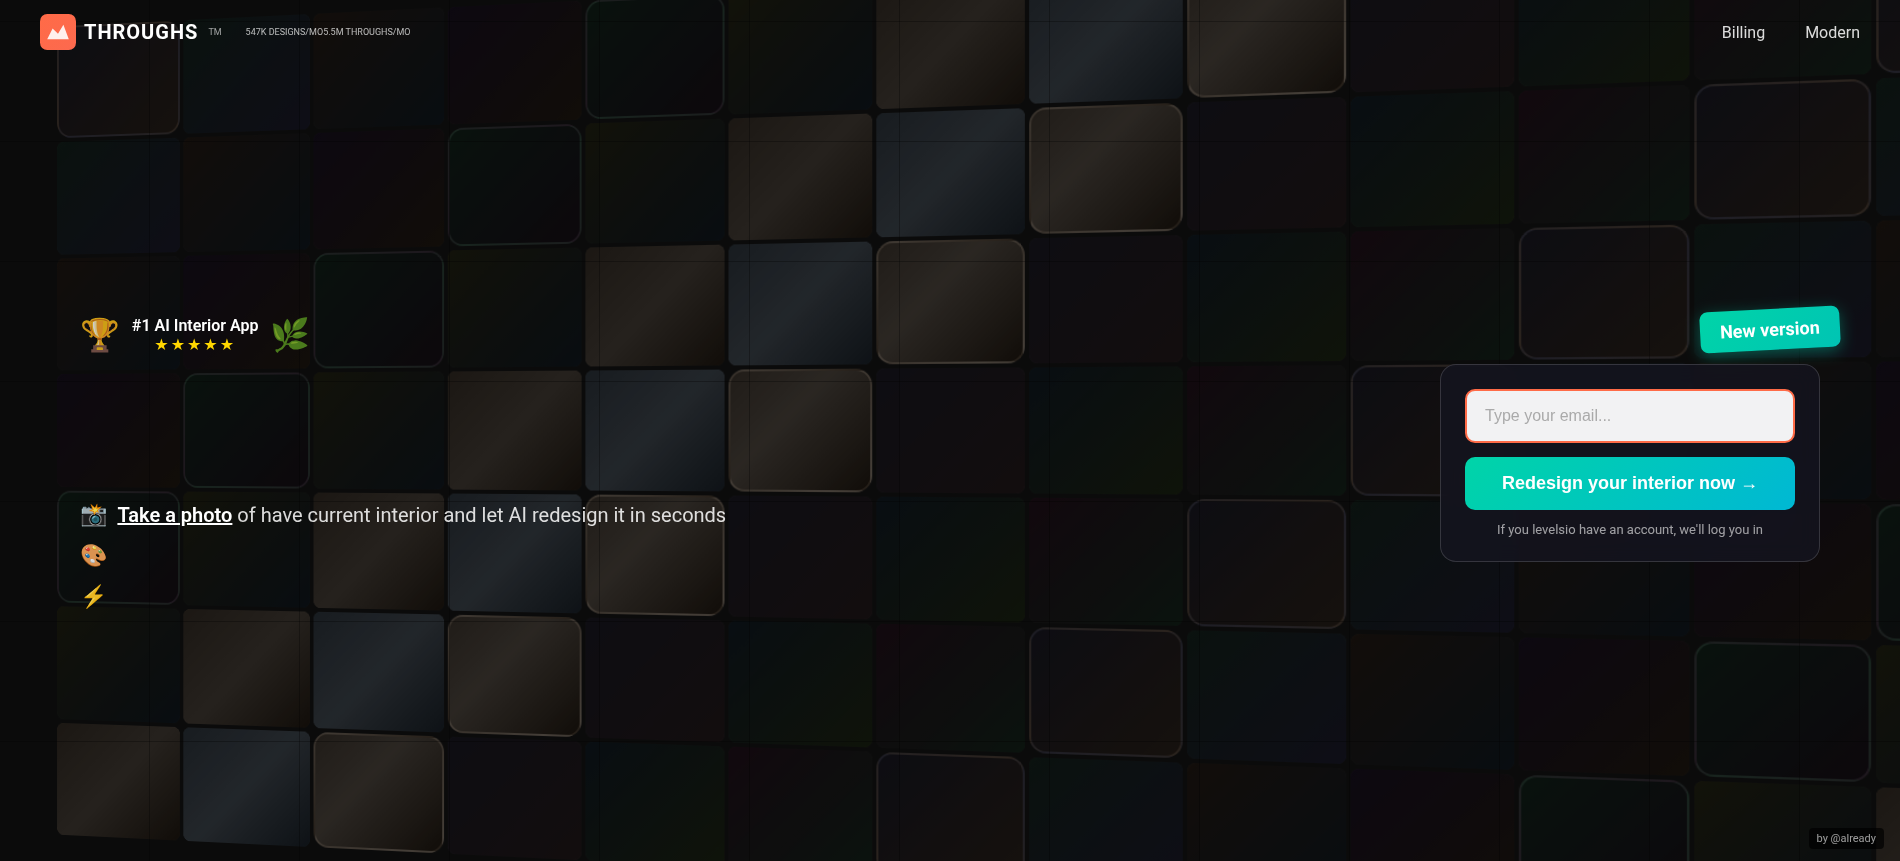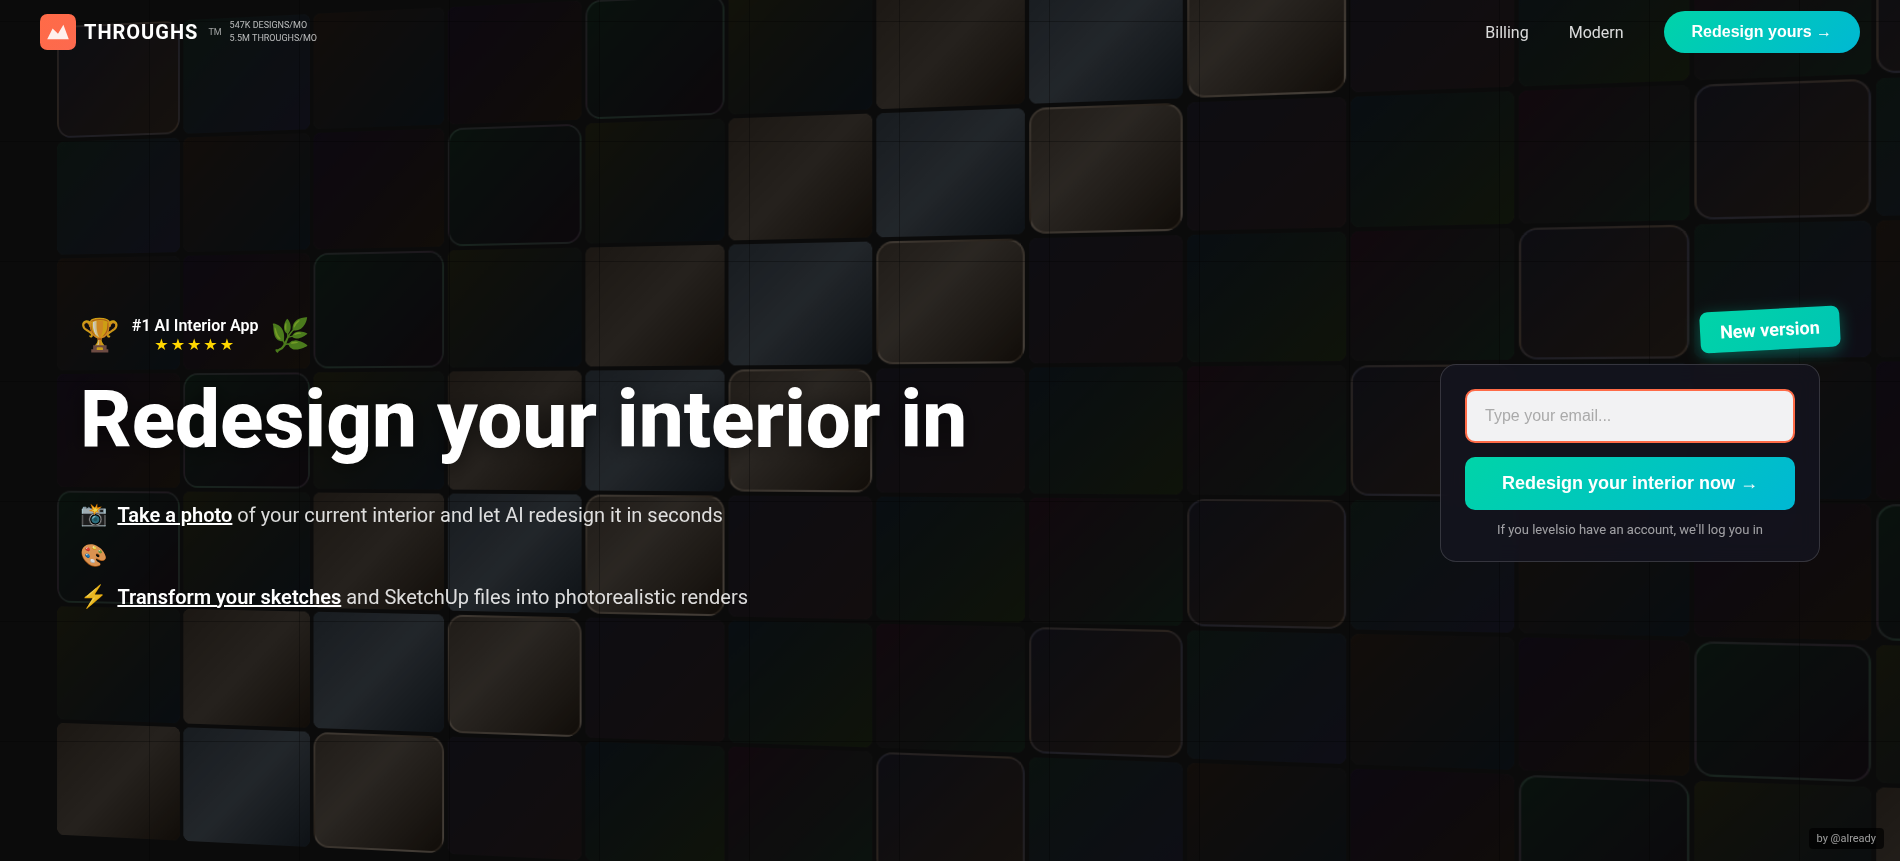--- a/index.html
+++ b/index.html
@@ -123,24 +123,24 @@
 
     .logo-trademark {
       font-size: 9px;
       color: rgba(255,255,255,0.6);
       vertical-align: super;
       margin-left: 2px;
     }
 
     .nav-stats {
       display: flex;
-      flex-direction: column;
+      flex-direction: row;
       font-size: 9px;
       color: rgba(255,255,255,0.7);
-      margin-left: 0;
+      margin-left: 16px;
       line-height: 1.4;
     }
 
     .nav-right {
       display: flex;
       align-items: center;
       gap: 40px;
     }
 
     .nav-link {
@@ -625,55 +625,51 @@
     <span class="logo-trademark">TM</span>
     <div class="nav-stats">
       <span>547K DESIGNS/MO</span>
       <span>5.5M THROUGHS/MO</span>
     </div>
   </div>
 
   <div class="nav-right">
     <a class="nav-link" href="#">Billing</a>
     <a class="nav-link" href="#">Modern</a>
-    <button class="nav-cta">Redesign yours →</button>
   </div>
 </nav>
 
 <div class="hero">
   <div class="hero-left">
 
     <div class="award-badge">
       <span class="laurel">🏆</span>
       <div class="award-text">
         <div class="award-title">#1 AI Interior App</div>
         <div class="stars">★★★★★</div>
       </div>
       <span class="laurel">🌿</span>
     </div>
 
     <h1 class="hero-headline">
-      <span>Redesign your interior in</span><br>
+      <br>
     </h1>
 
     <div class="hero-features">
       <div class="feature-item">
         <span class="emoji">📸</span>
         <span>
-          <a class="feature-link" href="#">Take a photo</a><span class="feature-text"> of your current interior and let AI redesign it in seconds</span>
+          <a class="feature-link" href="#">Take a photo</a><span class="feature-text"> of have current interior and let AI redesign it in seconds</span>
         </span>
       </div>
       <div class="feature-item">
         <span class="emoji">🎨</span>
       </div>
       <div class="feature-item">
         <span class="emoji">⚡</span>
-        <span>
-          <a class="feature-link" href="#">Transform your sketches</a><span class="feature-text"> and SketchUp files into photorealistic renders</span>
-        </span>
       </div>
     </div>
   </div>
 
   <div class="hero-right">
     <div class="new-version-badge">New version</div>
     <div class="email-form">
       <input class="email-input" type="email" placeholder="Type your email..." style="">
       <button class="submit-btn">Redesign your interior now →</button>
       <div class="form-note">If you levelsio have an account, we'll log you in</div>

